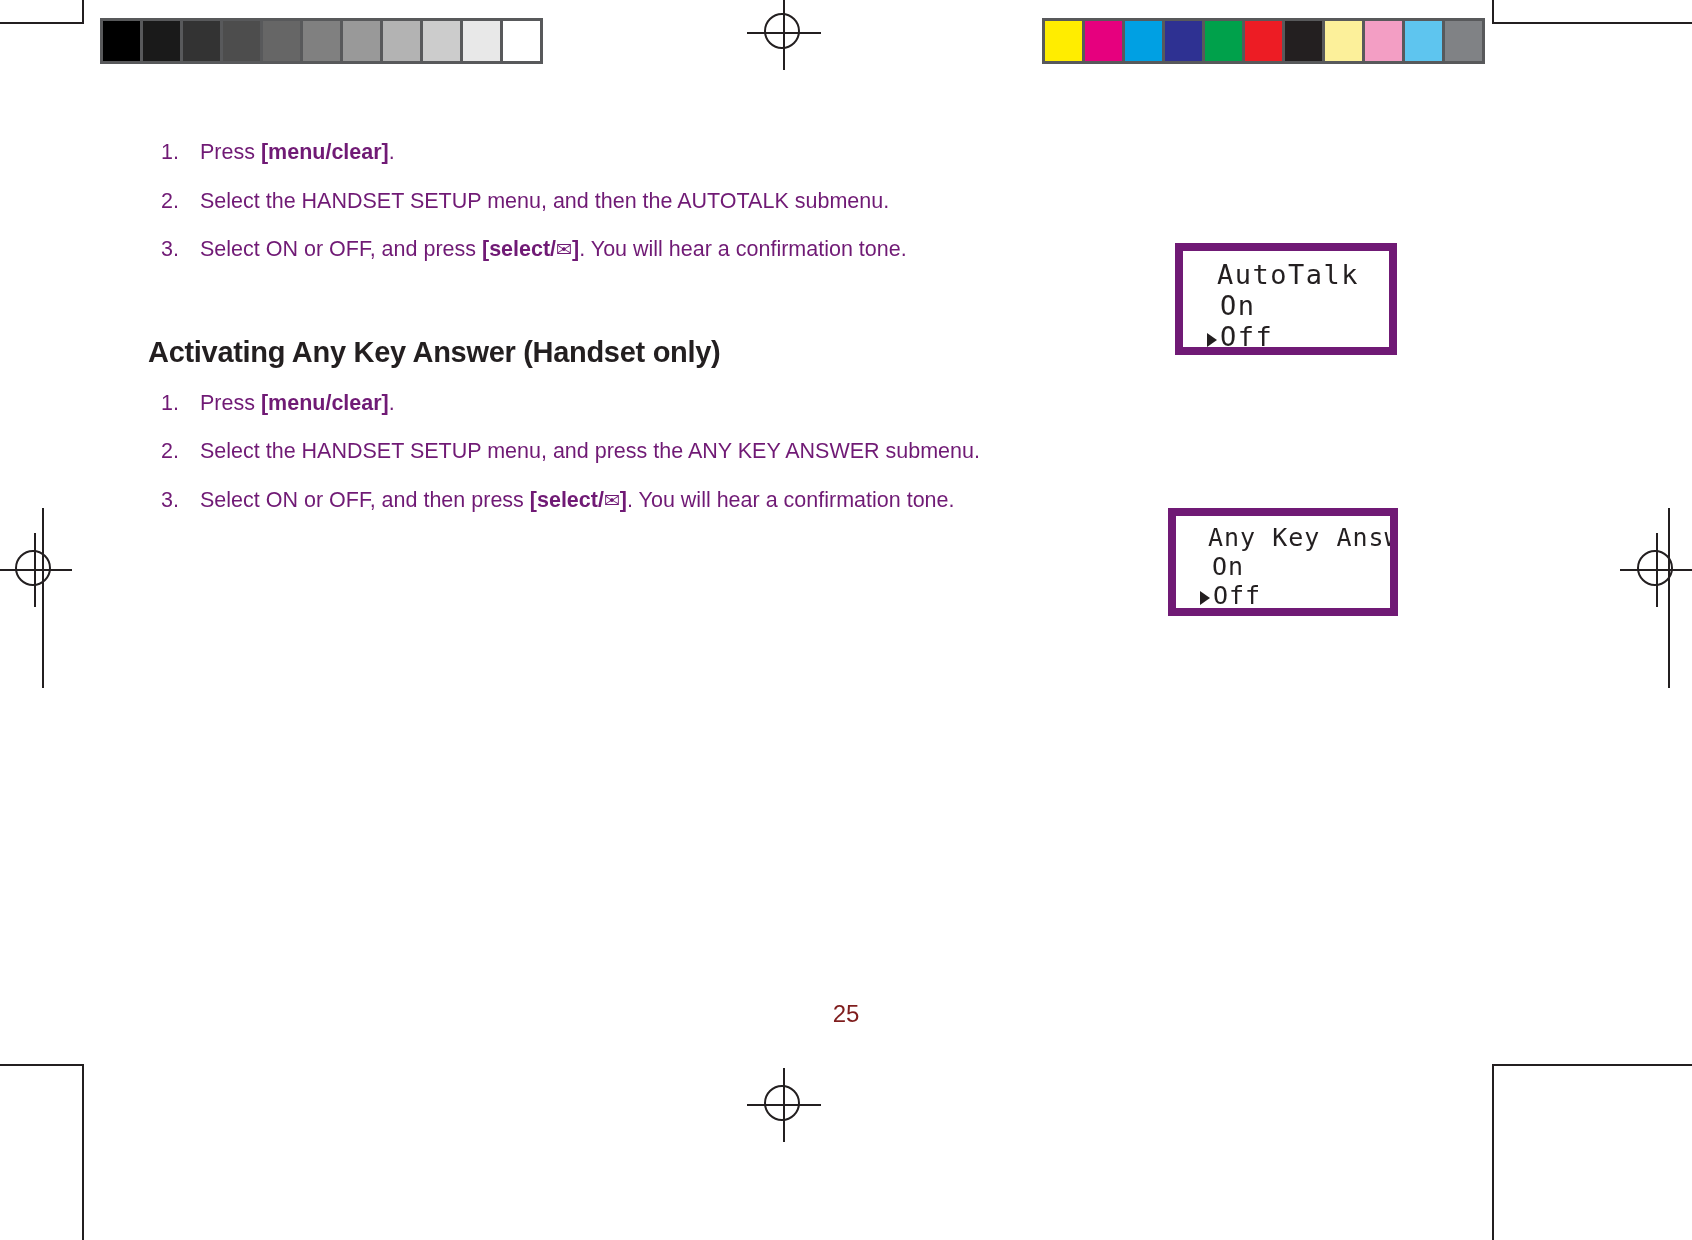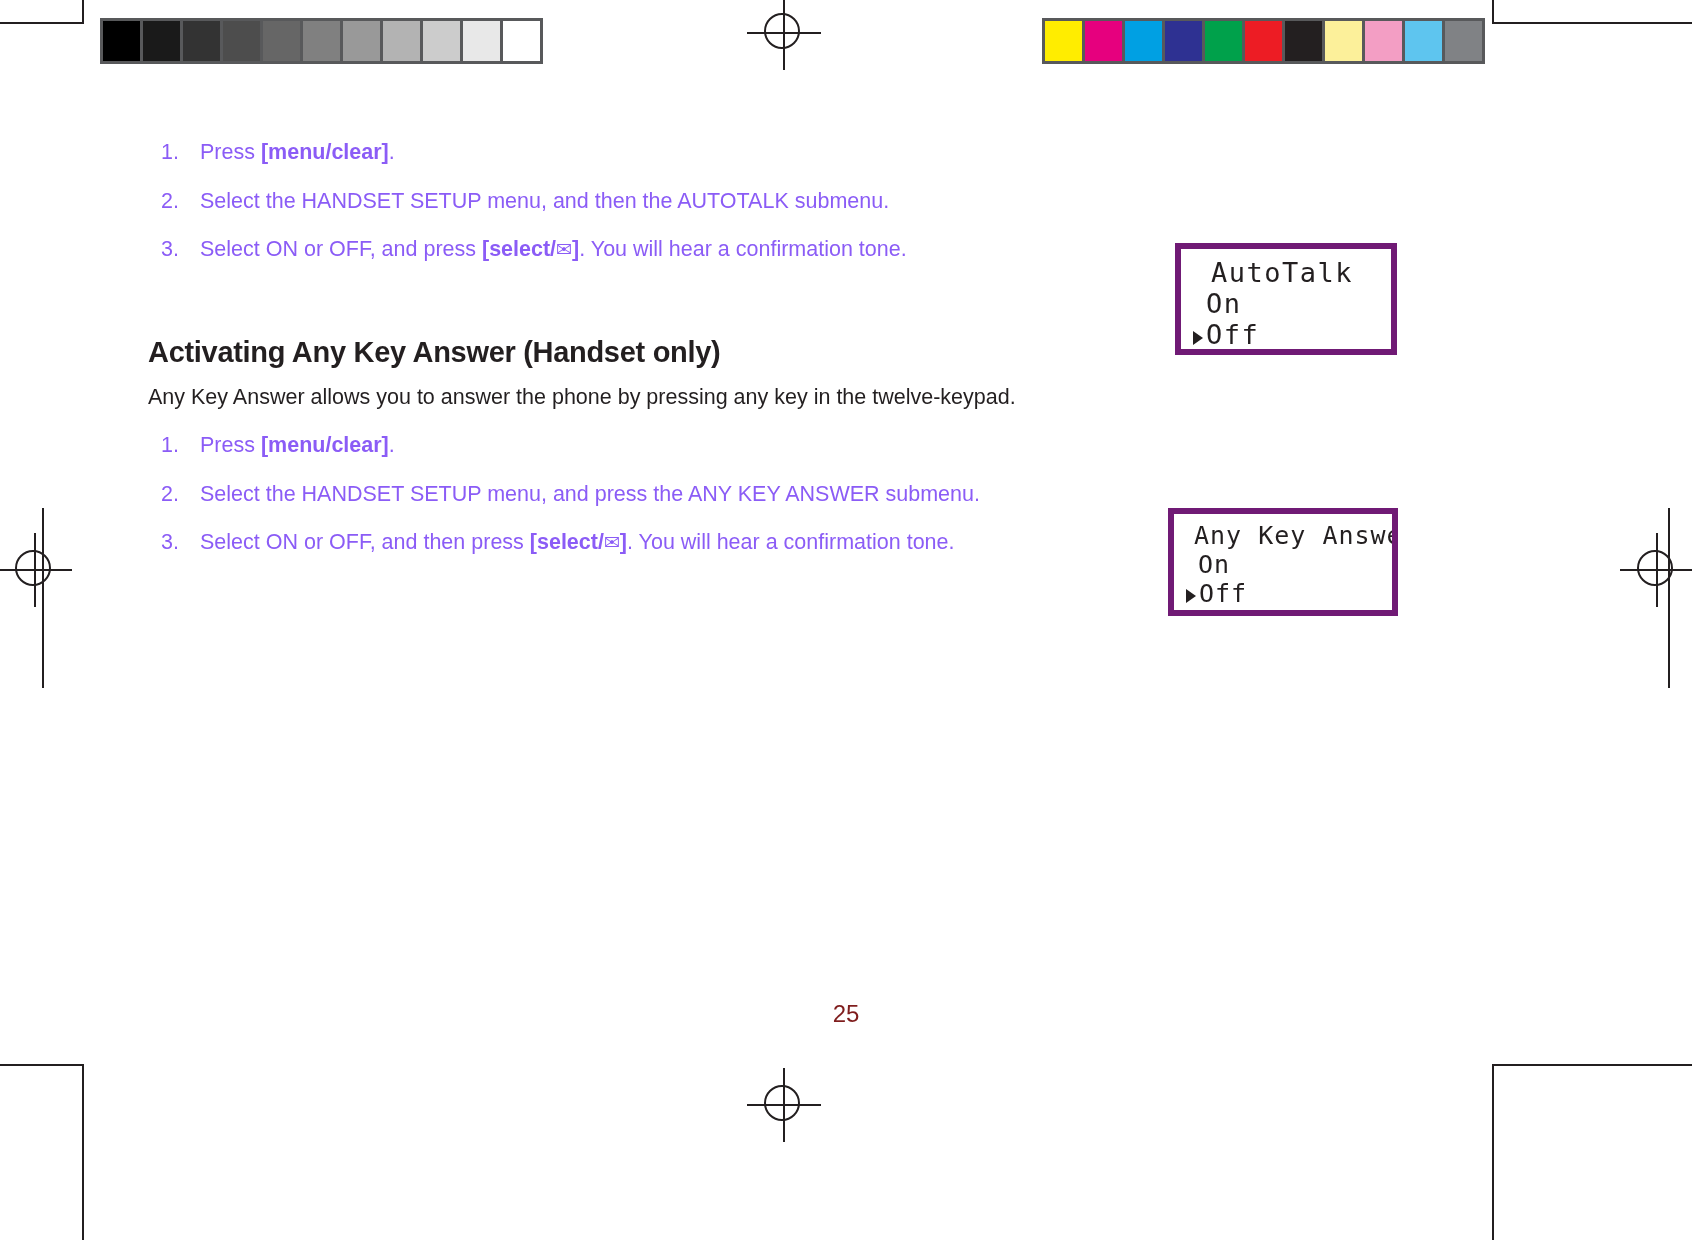--- a/index.html
+++ b/index.html
@@ -55,46 +55,46 @@
     list-style:none;
     counter-reset:step;
   }
   ol.steps > li{
     counter-increment:step;
     position:relative;
     padding-left:52px;
     font-size:21.5px;
     line-height:1.33;
     margin-bottom:20px;
-    color:#8b5cf6;
+    color:#701a75;
   }
   ol.steps > li:before{
     content:counter(step) ".";
     position:absolute;
     left:13px;
     top:0;
     width:32px;
     text-align:left;
   }
   ol.steps > li.narrow{max-width:860px;}
   b{font-weight:bold;}
   .env{font-family:"DejaVu Sans", sans-serif;font-weight:normal;font-size:19px;letter-spacing:0;}
 
   
   .lcd{
     position:absolute;
-    border:6px solid #701a75;
+    border:8px solid #701a75;
     background:#ffffff;
     box-sizing:border-box;
     font-family:"DejaVu Sans Mono", monospace;
     font-size:27px;
     line-height:1.15;
     color:#231f20;
     letter-spacing:1.5px;
-    padding:8px 10px 6px 12px;
+    padding:8px 10px 6px 24px;
     overflow:hidden;
   }
   .lcd .ln{white-space:pre;}
   .lcd .ln.center{text-align:center;padding-right:10px;}
   .lcd .cursor{display:inline-block;width:0;height:0;
     border-left:10px solid #231f20;border-top:7px solid transparent;border-bottom:7px solid transparent;
     vertical-align:-1px;margin-right:3px;}
 
   #lcd-autotalk{left:1175px;top:243px;width:222px;height:112px;}
   #lcd-anykey{left:1168px;top:508px;width:230px;height:108px;}
@@ -174,21 +174,20 @@
     </li>
     <li>
       <span>Select the HANDSET SETUP menu, and then the AUTOTALK submenu.</span>
     </li>
     <li>
       <span>Select ON or OFF, and press </span><b>[select/</b><b class="env">✉</b><b>]</b><span>. You will hear a confirmation tone.</span>
     </li>
   </ol>
 
   <h2 class="sec-title" style="margin-top:72px;">Activating Any Key Answer (Handset only)</h2>
-  <p class="body">Any Key Answer allows you to answer the phone by pressing any key in the twelve-keypad.</p>
 
   <ol class="steps">
     <li>
       <span>Press </span><b>[menu/clear]</b><span>.</span>
     </li>
     <li class="narrow">
       <span>Select the HANDSET SETUP menu, and press the ANY KEY ANSWER submenu.</span>
     </li>
     <li class="narrow">
       <span>Select ON or OFF, and then press </span><b>[select/</b><b class="env">✉</b><b>]</b><span>. You will hear a confirmation tone.</span>

